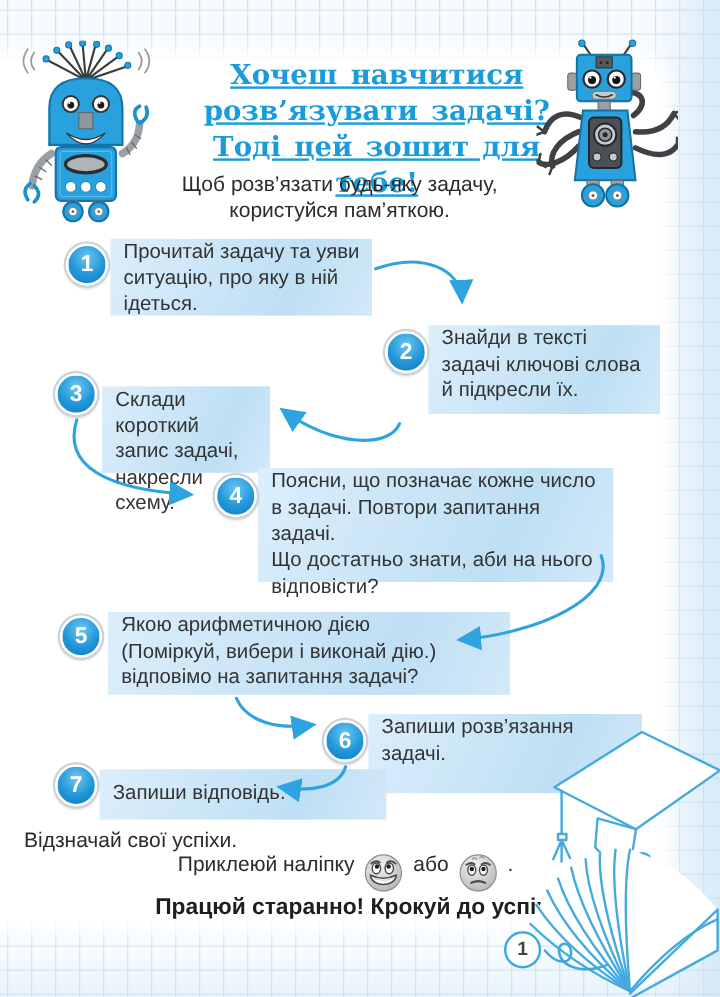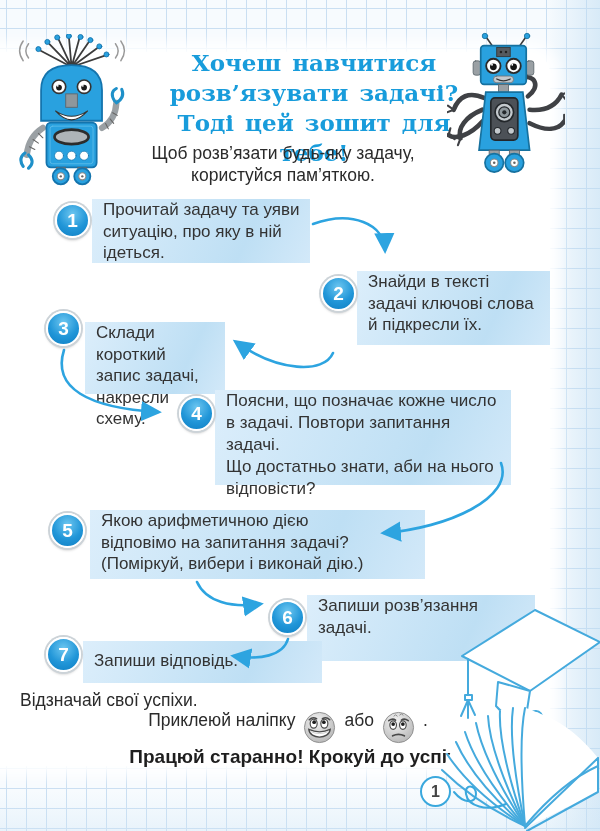--- a/index.html
+++ b/index.html
@@ -14,21 +14,21 @@
   .edge-tint-right{position:absolute;top:0;right:0;width:54px;height:100%;
     background:linear-gradient(to right, rgba(205,228,245,0), rgba(190,220,242,.55));}
   .edge-tint-bottom{position:absolute;left:0;bottom:0;width:100%;height:40px;
     background:linear-gradient(to bottom, rgba(205,228,245,0), rgba(205,228,245,.35));}
   
   .panel{position:absolute;left:-24px;top:52px;width:574px;height:714px;background:#fff;
     border-radius:22px;box-shadow:0 0 14px 10px rgba(255,255,255,.95);}
   
   .title{position:absolute;left:153px;top:48px;width:322px;text-align:center;
     font-family:"DejaVu Serif",serif;font-weight:bold;font-size:23px;line-height:30px;
-    color:#189cdb;word-spacing:3px;}
+    color:#189cdb;word-spacing:3px;text-decoration:underline;}
   .subtitle{position:absolute;left:113px;top:142px;width:340px;text-align:center;
     font-size:17.5px;line-height:22px;color:#2b2b2b;}
   
   .box{position:absolute;background:linear-gradient(115deg,#dceefb 0%,#bedff4 70%,#d3e9f9 100%);
     font-size:17px;line-height:21.5px;color:#333;padding:0 9px 0 11px;box-sizing:border-box;}
   .box.l4{line-height:22px;}
   .num{position:absolute;width:31px;height:31px;border-radius:50%;
     background:radial-gradient(circle at 50% 30%, #6cc6f0 0%, #2196d8 55%, #0d7ec3 100%);
     border:2px solid #fff;box-shadow:0 0 0 2px #ccd3d8, 0 2px 3px rgba(0,0,0,.25);
     color:#fff;font-weight:bold;font-size:19px;display:flex;align-items:center;justify-content:center;z-index:4;}
@@ -238,22 +238,22 @@
   <div class="box b4 l4">
     <div>Поясни, що позначає кожне число</div>
     <div>в задачі. Повтори запитання задачі.</div>
     <div>Що достатньо знати, аби на нього</div>
     <div>відповісти?</div>
   </div>
 
   <div class="num n5">5</div>
   <div class="box b5">
     <div>Якою арифметичною дією</div>
+    <div>(Поміркуй, вибери і виконай дію.)</div>
     <div>відповімо на запитання задачі?</div>
-    <div>(Поміркуй, вибери і виконай дію.)</div>
   </div>
 
   <div class="num n6">6</div>
   <div class="box b6">
     <div>Запиши розв’язання</div>
     <div>задачі.</div>
   </div>
 
   <div class="num n7">7</div>
   <div class="box b7">

